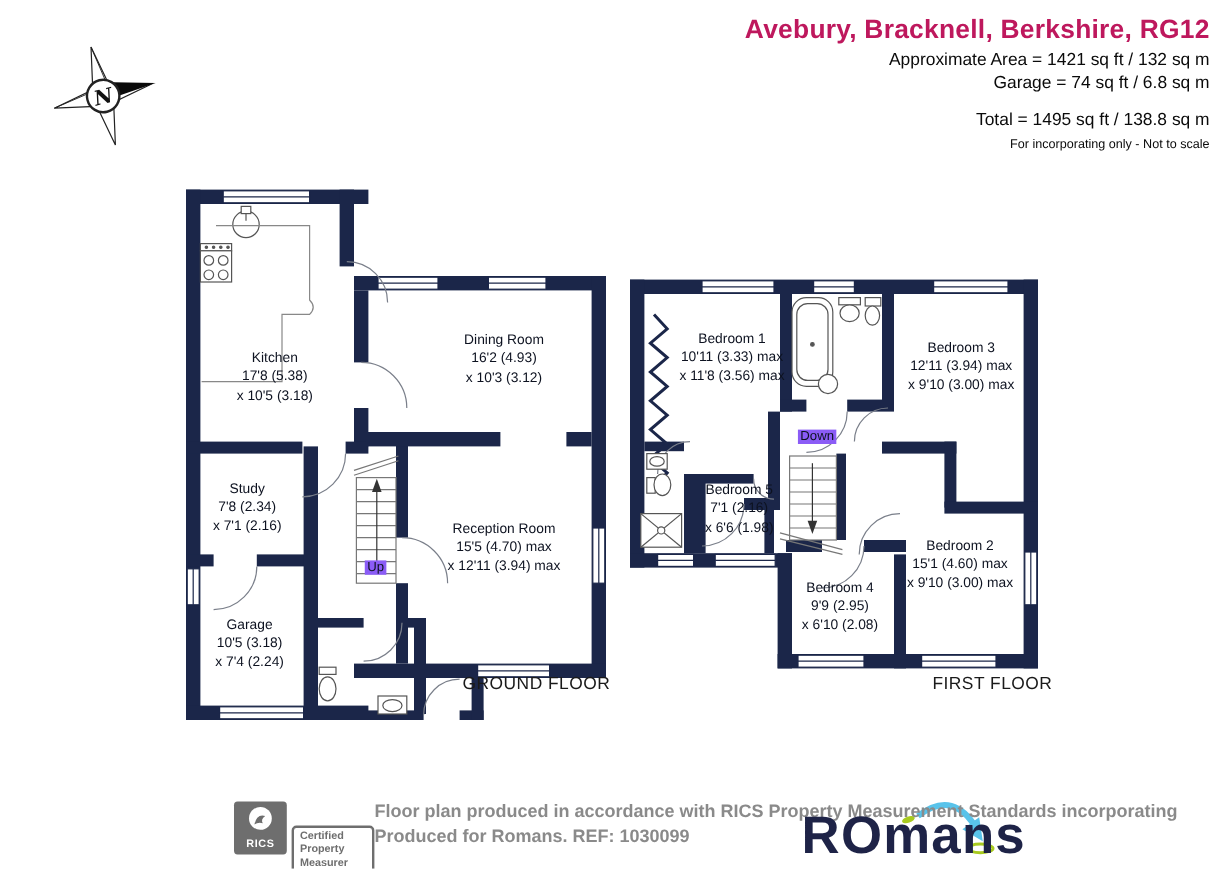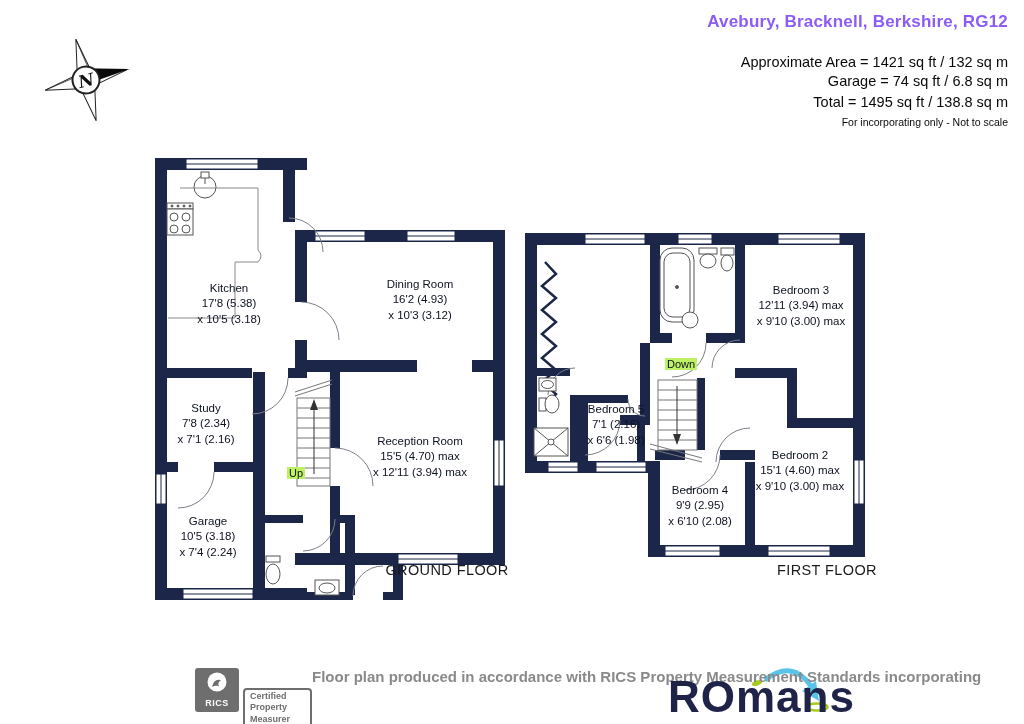--- a/index.html
+++ b/index.html
@@ -2,26 +2,26 @@
 <html><head>
 <meta charset="utf-8">
 <style>
   html,body{margin:0;padding:0;background:#fff;}
   #page{position:relative;width:1024px;height:724px;background:#fff;overflow:hidden;
         font-family:"Liberation Sans",sans-serif;color:#111;}
   svg{position:absolute;left:0;top:0;}
   .lbl{position:absolute;transform:translateX(-50%);text-align:center;
        font-size:11.5px;line-height:1.34;color:#0d1220;white-space:nowrap;}
   .small-lbl{position:absolute;transform:translateX(-50%);font-size:11px;color:#0d1220;
-             background:#bef264;padding:0 2px;}
+             background:#8b5cf6;padding:0 2px;}
   .floor-title{position:absolute;transform:translateX(-50%);font-size:14.5px;
                letter-spacing:.4px;color:#1a1a1a;white-space:nowrap;text-align:right;}
   .header{position:absolute;right:16px;top:12px;text-align:right;}
-  .header .title{font-size:17px;font-weight:bold;color:#8b5cf6;letter-spacing:.2px;text-align:center;}
-  .header .area{font-size:14.5px;margin-top:21px;line-height:1.32;color:#0a0a0a;}
+  .header .title{font-size:22px;font-weight:bold;color:#be185d;letter-spacing:.2px;text-align:center;}
+  .header .area{font-size:14.5px;margin-top:3px;line-height:1.32;color:#0a0a0a;}
   .header .note{font-size:10.5px;margin-top:4px;color:#0a0a0a;}
   .cert-box{position:absolute;left:243px;top:688px;width:60px;height:38px;border:2px solid #6e6e6e;
             border-radius:4px;background:#fff;padding:1px 0 0 5px;}
   .cert-box div{font-size:9px;font-weight:bold;color:#6e6e6e;line-height:1.25;}
   .foot-text{position:absolute;left:312px;top:667px;font-size:15px;color:#8a8a8a;line-height:1.38;font-weight:bold;}
   .brand{position:absolute;left:668px;top:672px;font-size:44px;font-weight:bold;
          color:#1e2347;letter-spacing:1px;}
 </style>
 </head>
 <body>
@@ -238,25 +238,25 @@
     <circle cx="217" cy="682" r="9.5" fill="#fff"></circle>
     <path d="M 212,687 q 2,-9 9,-7 q -4,3 -2,6 q -4,-1 -7,1 z" fill="#6e6e6e"></path>
     <text x="217" y="706" text-anchor="middle" font-size="9" font-weight="bold" font-family="Liberation Sans, sans-serif" fill="#fff" letter-spacing="0.5">RICS</text>
   </g>
 </svg>
 
 <div class="header">
   <div class="title">Avebury, Bracknell, Berkshire, RG12</div>
   <div class="area">Approximate Area = 1421 sq ft / 132 sq m</div>
   <div class="area" style="margin-top:0">Garage = 74 sq ft / 6.8 sq m</div>
-  <div class="area" style="margin-top:2px">Total = 1495 sq ft / 138.8 sq m</div>
+  <div class="area" style="margin-top:12px">Total = 1495 sq ft / 138.8 sq m</div>
   <div class="note">For incorporating only - Not to scale</div>
 </div>
 
-<div class="lbl" style="left:229px;top:281px">
+<div class="lbl" style="left:229px;top:292px">
   <div>Kitchen</div>
   <div>17'8 (5.38)</div>
   <div>x 10'5 (3.18)</div>
 </div>
 <div class="lbl" style="left:420px;top:277px">
   <div>Dining Room</div>
   <div>16'2 (4.93)</div>
   <div>x 10'3 (3.12)</div>
 </div>
 <div class="lbl" style="left:206px;top:401px">
@@ -267,23 +267,28 @@
 <div class="lbl" style="left:208px;top:514px">
   <div>Garage</div>
   <div>10'5 (3.18)</div>
   <div>x 7'4 (2.24)</div>
 </div>
 <div class="lbl" style="left:420px;top:434px">
   <div>Reception Room</div>
   <div>15'5 (4.70) max</div>
   <div>x 12'11 (3.94) max</div>
 </div>
-<div class="small-lbl" style="left:296px;top:467px">Up</div>
+<div class="small-lbl" style="left:313px;top:467px">Up</div>
 <div class="floor-title" style="left:447px;top:562px">GROUND FLOOR</div>
 
+<div class="lbl" style="left:610px;top:276px">
+  <div>Bedroom 1</div>
+  <div>10'11 (3.33) max</div>
+  <div>x 11'8 (3.56) max</div>
+</div>
 <div class="lbl" style="left:801px;top:283px">
   <div>Bedroom 3</div>
   <div>12'11 (3.94) max</div>
   <div>x 9'10 (3.00) max</div>
 </div>
 <div class="lbl" style="left:616px;top:402px">
   <div>Bedroom 5</div>
   <div>7'1 (2.16)</div>
   <div>x 6'6 (1.98)</div>
 </div>
@@ -300,16 +305,17 @@
 <div class="small-lbl" style="left:681px;top:358px">Down</div>
 <div class="floor-title" style="left:827px;top:562px">FIRST FLOOR</div>
 
 <div class="cert-box">
   <div>Certified</div>
   <div>Property</div>
   <div>Measurer</div>
 </div>
 <div class="foot-text">
   <div>Floor plan produced in accordance with RICS Property Measurement Standards incorporating</div>
+  <div>Produced for Romans.   REF: 1030099</div>
 </div>
 <div class="brand">ROmans</div>
 
 </div>
 
 </body></html>

